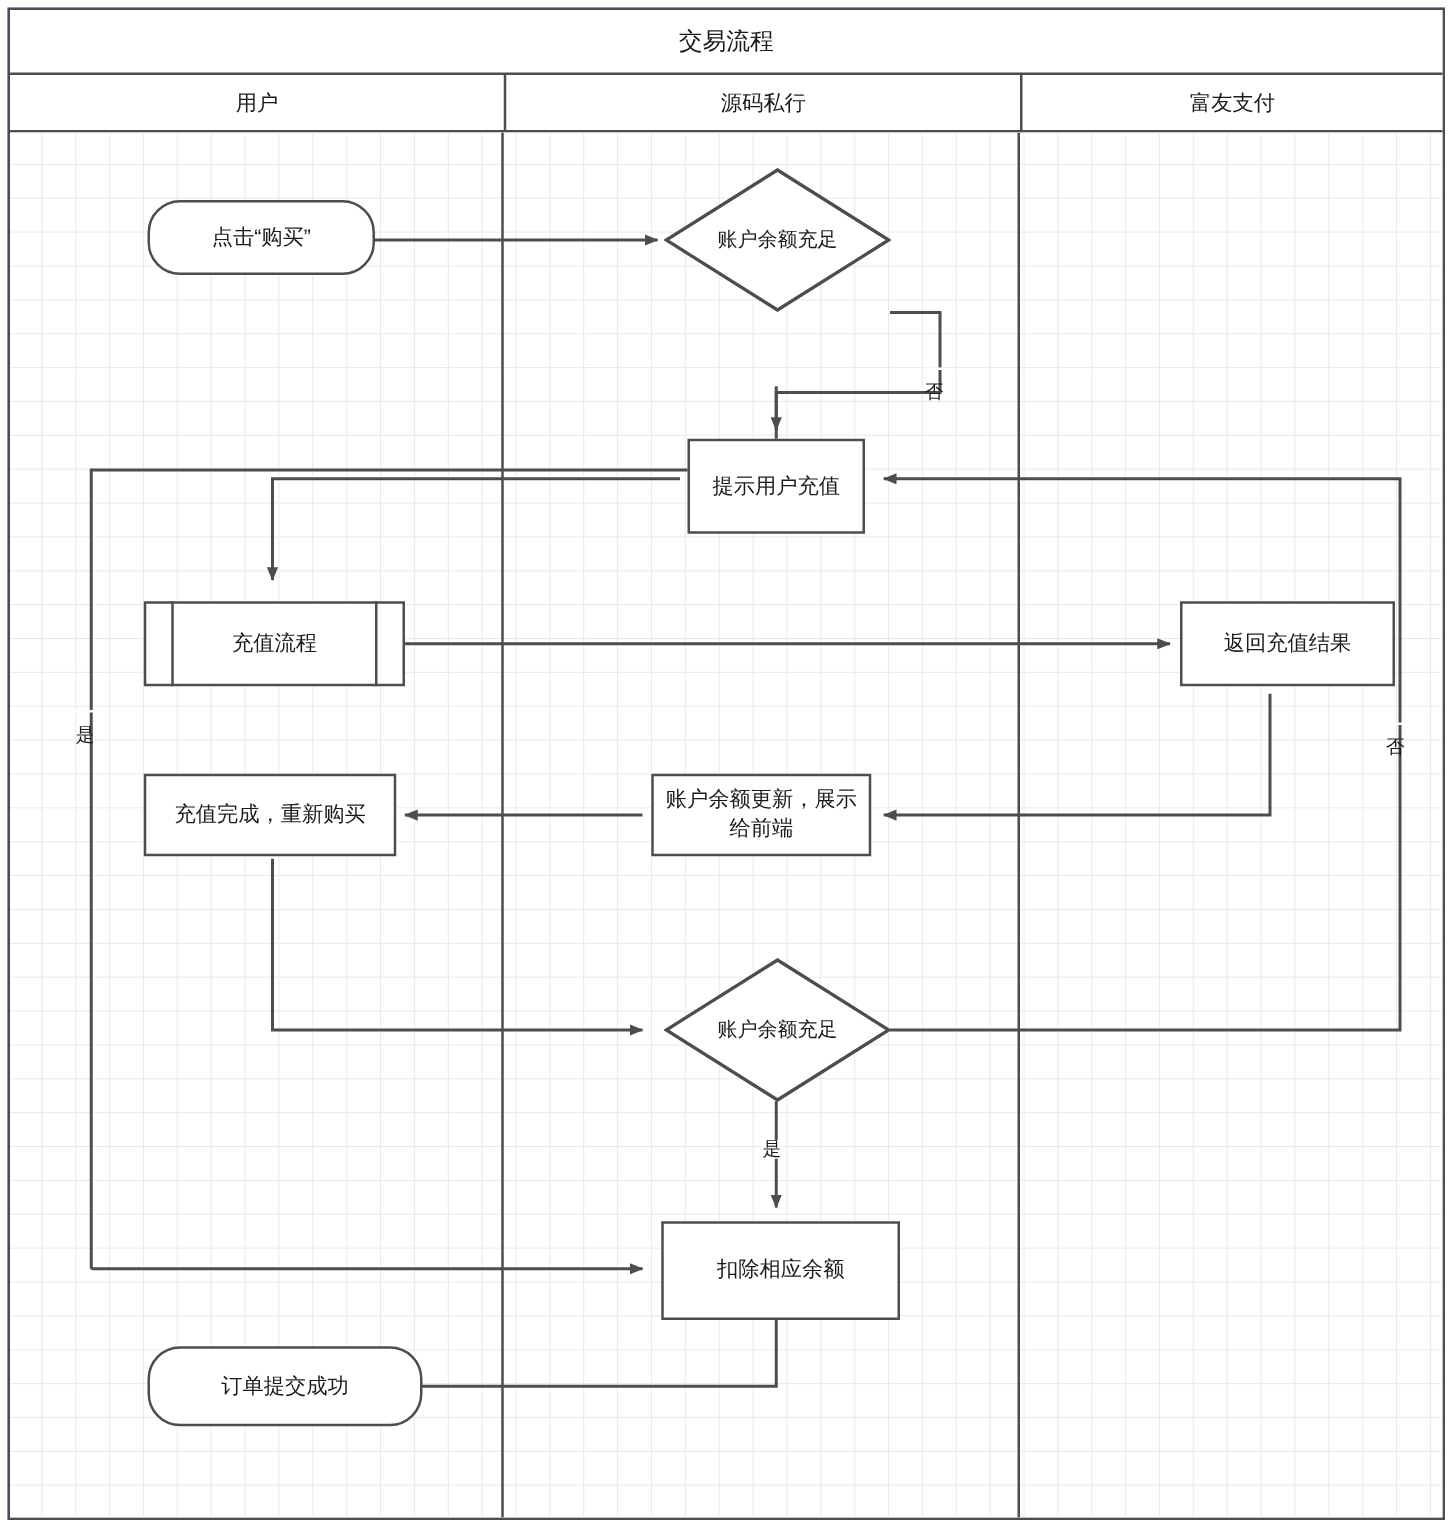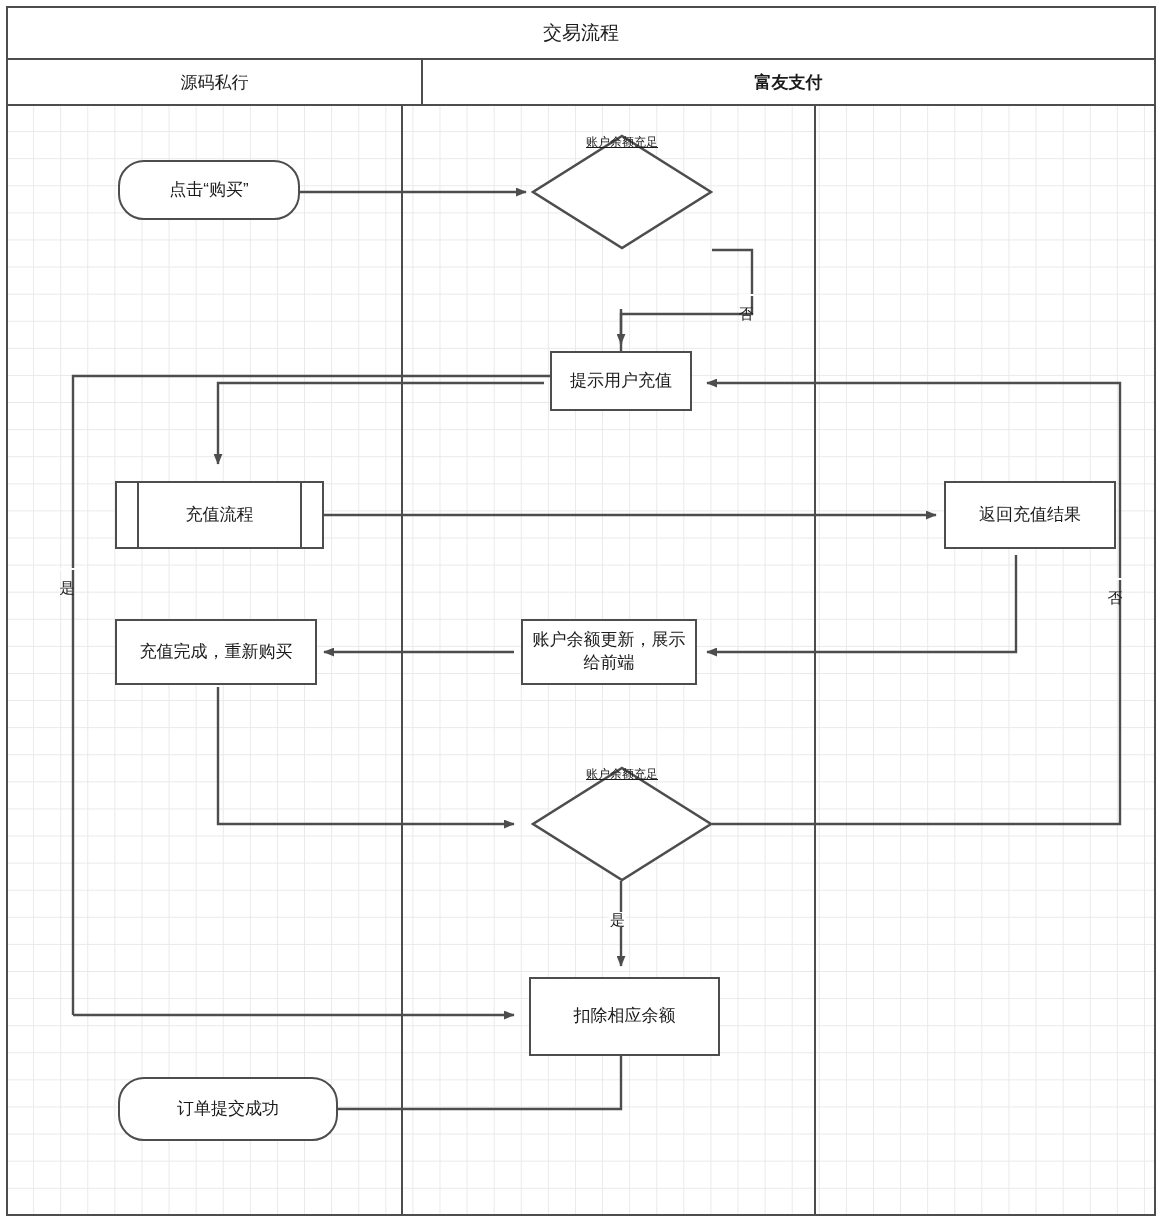--- a/index.html
+++ b/index.html
@@ -33,21 +33,21 @@
     border-bottom:2px solid #4d4d4d;
     box-sizing:border-box;
     display:flex;background:#ffffff;
   }
   .lane-head-cell{
     display:flex;align-items:center;justify-content:center;
     font-size:17px;color:#1a1a1a;
     box-sizing:border-box;
     height:100%;
   }
-  .lane-head-cell + .lane-head-cell{border-left:2px solid #4d4d4d;font-weight:bold;}
+  .lane-head-cell + .lane-head-cell{border-left:2px solid #4d4d4d;}
   
   #canvas{
     position:absolute;left:0;top:98px;
     width:100%;height:1108px;
     box-sizing:border-box;
     overflow:hidden;
     background-color:#ffffff;
     background-image:
       linear-gradient(to right, #e9e9e9 1px, transparent 1px),
       linear-gradient(to bottom, #e9e9e9 1px, transparent 1px);
@@ -72,24 +72,23 @@
   }
   .node.round{border-radius:26px;}
   .node.predef{padding:0 14px;align-items:center;}
   .node .predef-bar{
     position:absolute;top:-2px;bottom:-2px;width:2px;background:#4d4d4d;
   }
   .node .predef-bar.l{left:20px;}
   .node .predef-bar.r{right:20px;}
   .diamond{
     position:absolute;
-    display:flex;justify-content:center;
-    font-size:12px;color:#1a1a1a;
+    display:flex;align-items:center;justify-content:center;
+    font-size:16px;color:#1a1a1a;
     text-align:center;
-    text-decoration:underline;
   }
   .diamond .dshape{
     position:absolute;left:0;top:0;width:100%;height:100%;
   }
   .diamond .dlabel{position:relative;z-index:2;white-space:nowrap;}
   .edge-label{
     position:absolute;
     font-size:15px;color:#1a1a1a;
     background:#ffffff;
     padding:0 1px;
@@ -104,20 +103,21 @@
 </style>
 </head>
 <body>
 
 <div id="page">
   <div id="pool">
 
     <div id="pool-title">交易流程</div>
 
     <div id="lane-head">
+      <div class="lane-head-cell" style="width:395px">用户</div>
       <div class="lane-head-cell" style="width:413px">源码私行</div>
       <div class="lane-head-cell" style="flex:1">富友支付</div>
     </div>
 
     <div id="canvas">
 
       <div class="lane-div" style="left:393px"></div>
       <div class="lane-div" style="left:806px"></div>
 
       <svg id="wires" viewBox="0 0 1146 1108" preserveAspectRatio="none">
@@ -158,21 +158,21 @@
       </div>
 
       <div class="diamond" style="left:523px;top:28px;width:182px;height:116px;
            transform:translateY(0);">
         <svg class="dshape" viewBox="0 0 182 116" preserveAspectRatio="none">
           <polygon points="91,2 180,58 91,114 2,58" fill="#ffffff" stroke="#4d4d4d" stroke-width="2.6"></polygon>
         </svg>
         <span class="dlabel">账户余额充足</span>
       </div>
 
-      <div class="node" style="left:542px;top:245px;width:142px;height:60px;justify-content:center;">
+      <div class="node" style="left:542px;top:245px;width:142px;height:76px;justify-content:center;">
         <span>提示用户充值</span>
       </div>
 
       <div class="node predef" style="left:107px;top:375px;width:209px;height:68px;">
         <span class="predef-bar l"></span>
         <span class="predef-bar r"></span>
         <span>充值流程</span>
       </div>
 
       <div class="node" style="left:936px;top:375px;width:172px;height:68px;">

